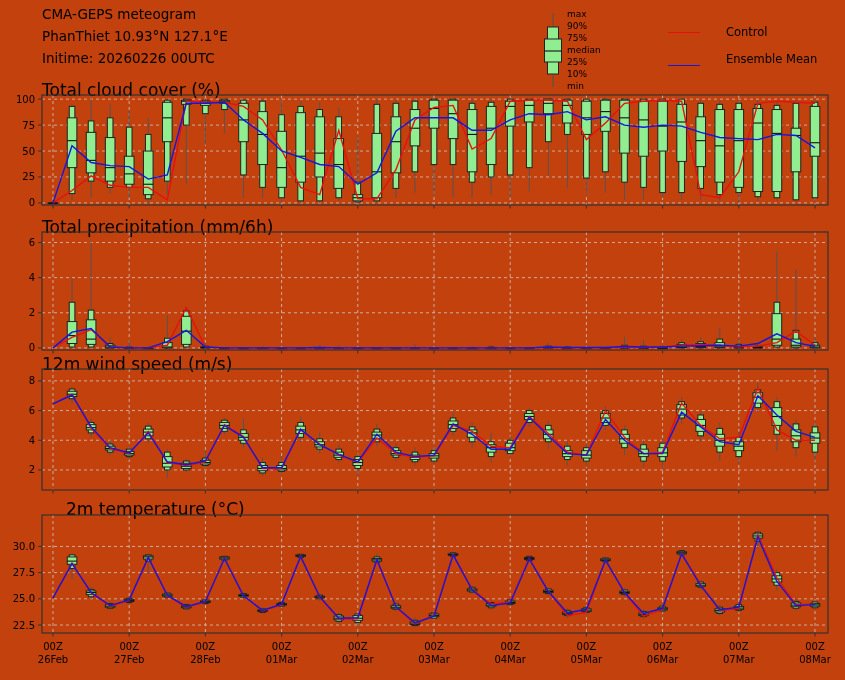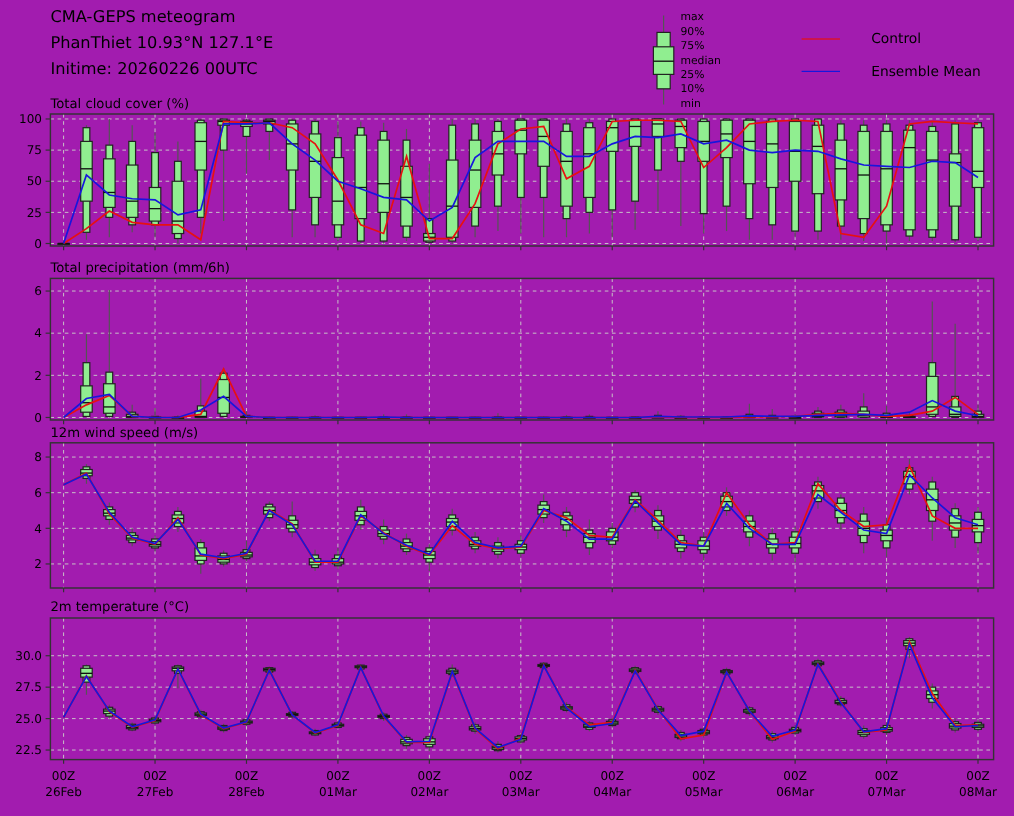--- a/index.html
+++ b/index.html
@@ -1,26 +1,26 @@
 <!DOCTYPE html>
 <html><head>
 <meta charset="utf-8">
 <style>
   html,body{margin:0;padding:0;background:#ffffff;}
   body{font-family:"DejaVu Sans","Liberation Sans",sans-serif;}
-  .figure{position:relative;width:845px;height:680px;background:#a21caf;overflow:hidden;}
+  .figure{position:relative;width:845px;height:680px;background:#c2410c;overflow:hidden;}
   .hdr{position:absolute;left:42px;color:#000;font-size:13.5px;white-space:nowrap;}
   .hdr.l1{top:6px;}
   .hdr.l2{top:28px;}
   .hdr.l3{top:50px;}
-  .panel-title{position:absolute;left:42px;font-size:11px;color:#000;white-space:nowrap;}
-  .pt1{top:80px;} .pt2{top:217px;} .pt3{top:354px;} .pt4{top:499px;}
+  .panel-title{position:absolute;left:42px;font-size:17px;color:#000;white-space:nowrap;}
+  .pt1{top:80px;} .pt2{top:217px;} .pt3{top:354px;} .pt4{top:499px;margin-left:24px;}
   .legend-row{position:absolute;display:flex;align-items:center;gap:26px;font-size:11.5px;color:#000;}
   .lr1{left:668px;top:25px;}
-  .lr2{left:668px;top:52px;}
+  .lr2{left:668px;top:52px;align-items:flex-end;}
   .swatch{display:inline-block;width:32px;height:0;border-top:1.5px solid #000;}
   svg{position:absolute;left:0;top:0;}
   text{font-family:"DejaVu Sans","Liberation Sans",sans-serif;}
 </style>
 </head>
 <body>
 
 <div class="figure">
   <div class="hdr l1">CMA-GEPS meteogram</div>
   <div class="hdr l2">PhanThiet 10.93°N 127.1°E</div>

